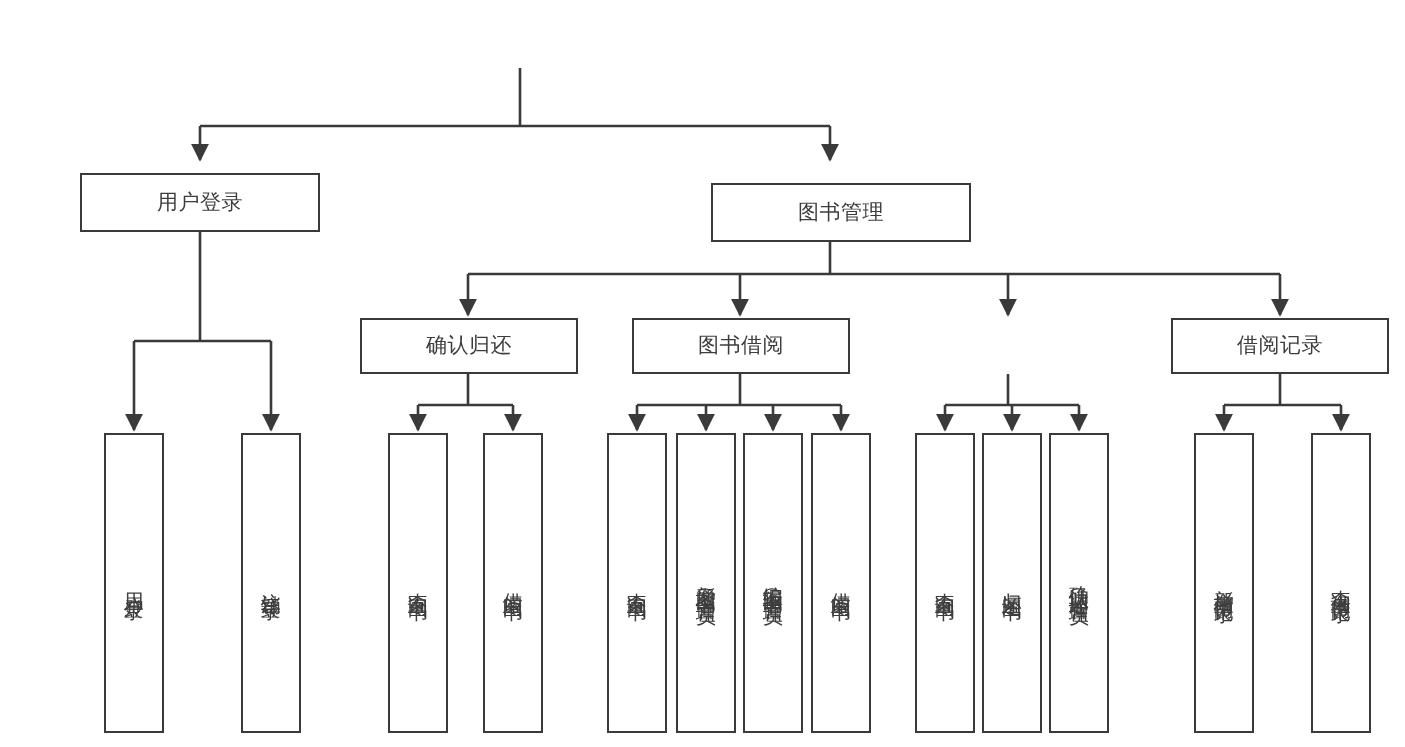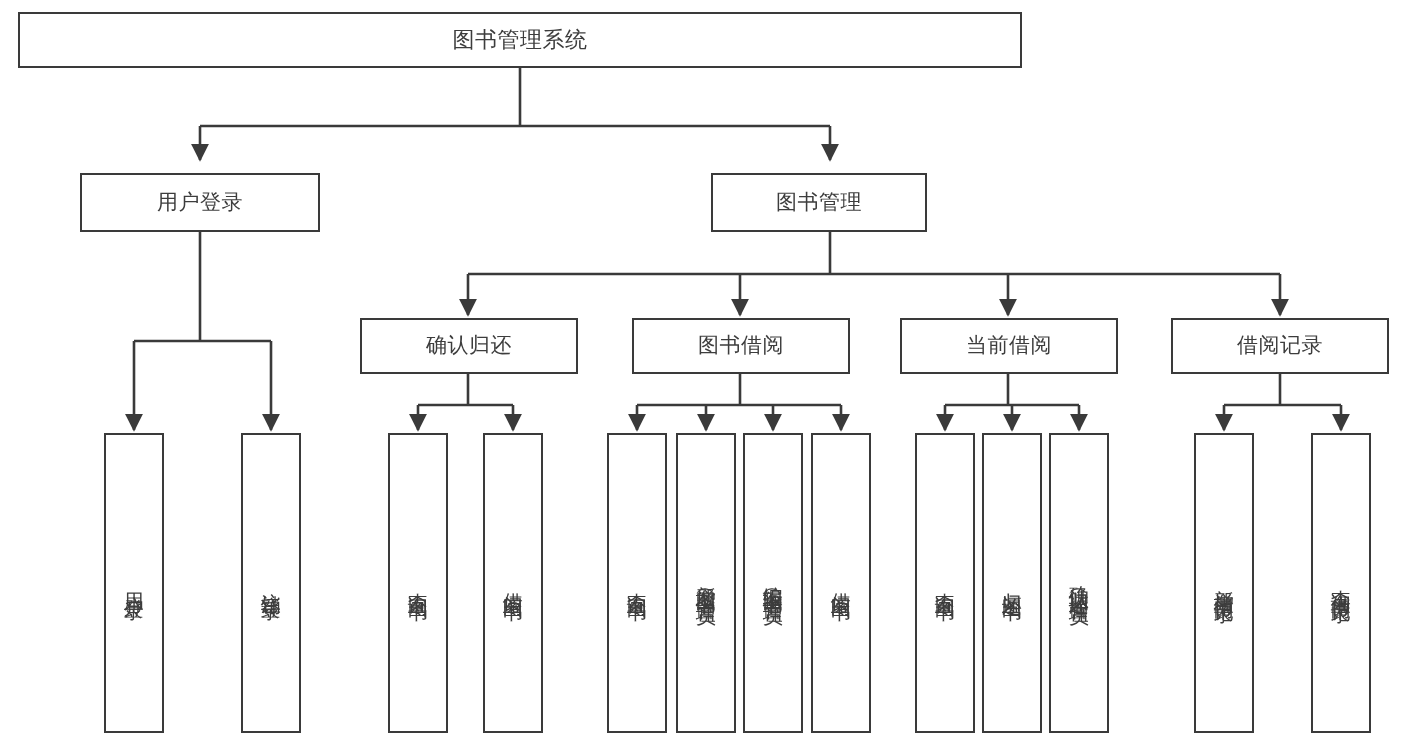--- a/index.html
+++ b/index.html
@@ -112,43 +112,37 @@
       <path d="M 1012 405 L 1012 430" marker-end="url(#arw)"></path>
       <path d="M 1079 405 L 1079 430" marker-end="url(#arw)"></path>
 
       <path d="M 1280 374 L 1280 405"></path>
       <path d="M 1224 405 L 1341 405"></path>
       <path d="M 1224 405 L 1224 430" marker-end="url(#arw)"></path>
       <path d="M 1341 405 L 1341 430" marker-end="url(#arw)"></path>
     </g>
   </svg>
 
-  <div id="root" class="node h-node" style="left:18px;top:12px;width:1004px;height:56px;">
-    <span class="lbl">图书管理系统</span>
-  </div>
 
   <div class="node h-node" style="left:80px;top:173px;width:240px;height:59px;">
     <span class="lbl">用户登录</span>
   </div>
 
-  <div class="node h-node" style="left:711px;top:173px;width:216px;height:59px;">
+  <div class="node h-node" style="left:711px;top:183px;width:260px;height:59px;">
     <span class="lbl">图书管理</span>
   </div>
 
   <div class="node h-node" style="left:360px;top:318px;width:218px;height:56px;">
     <span class="lbl">确认归还</span>
   </div>
 
   <div class="node h-node" style="left:632px;top:318px;width:218px;height:56px;">
     <span class="lbl">图书借阅</span>
   </div>
 
-  <div class="node h-node" style="left:900px;top:318px;width:218px;height:56px;">
-    <span class="lbl">当前借阅</span>
-  </div>
 
   <div class="node h-node" style="left:1171px;top:318px;width:218px;height:56px;">
     <span class="lbl">借阅记录</span>
   </div>
 
   <div class="node v-node" style="left:104px;top:433px;width:60px;height:300px;">
     <span class="lbl">用户登录</span>
   </div>
 
   <div class="node v-node" style="left:241px;top:433px;width:60px;height:300px;">

